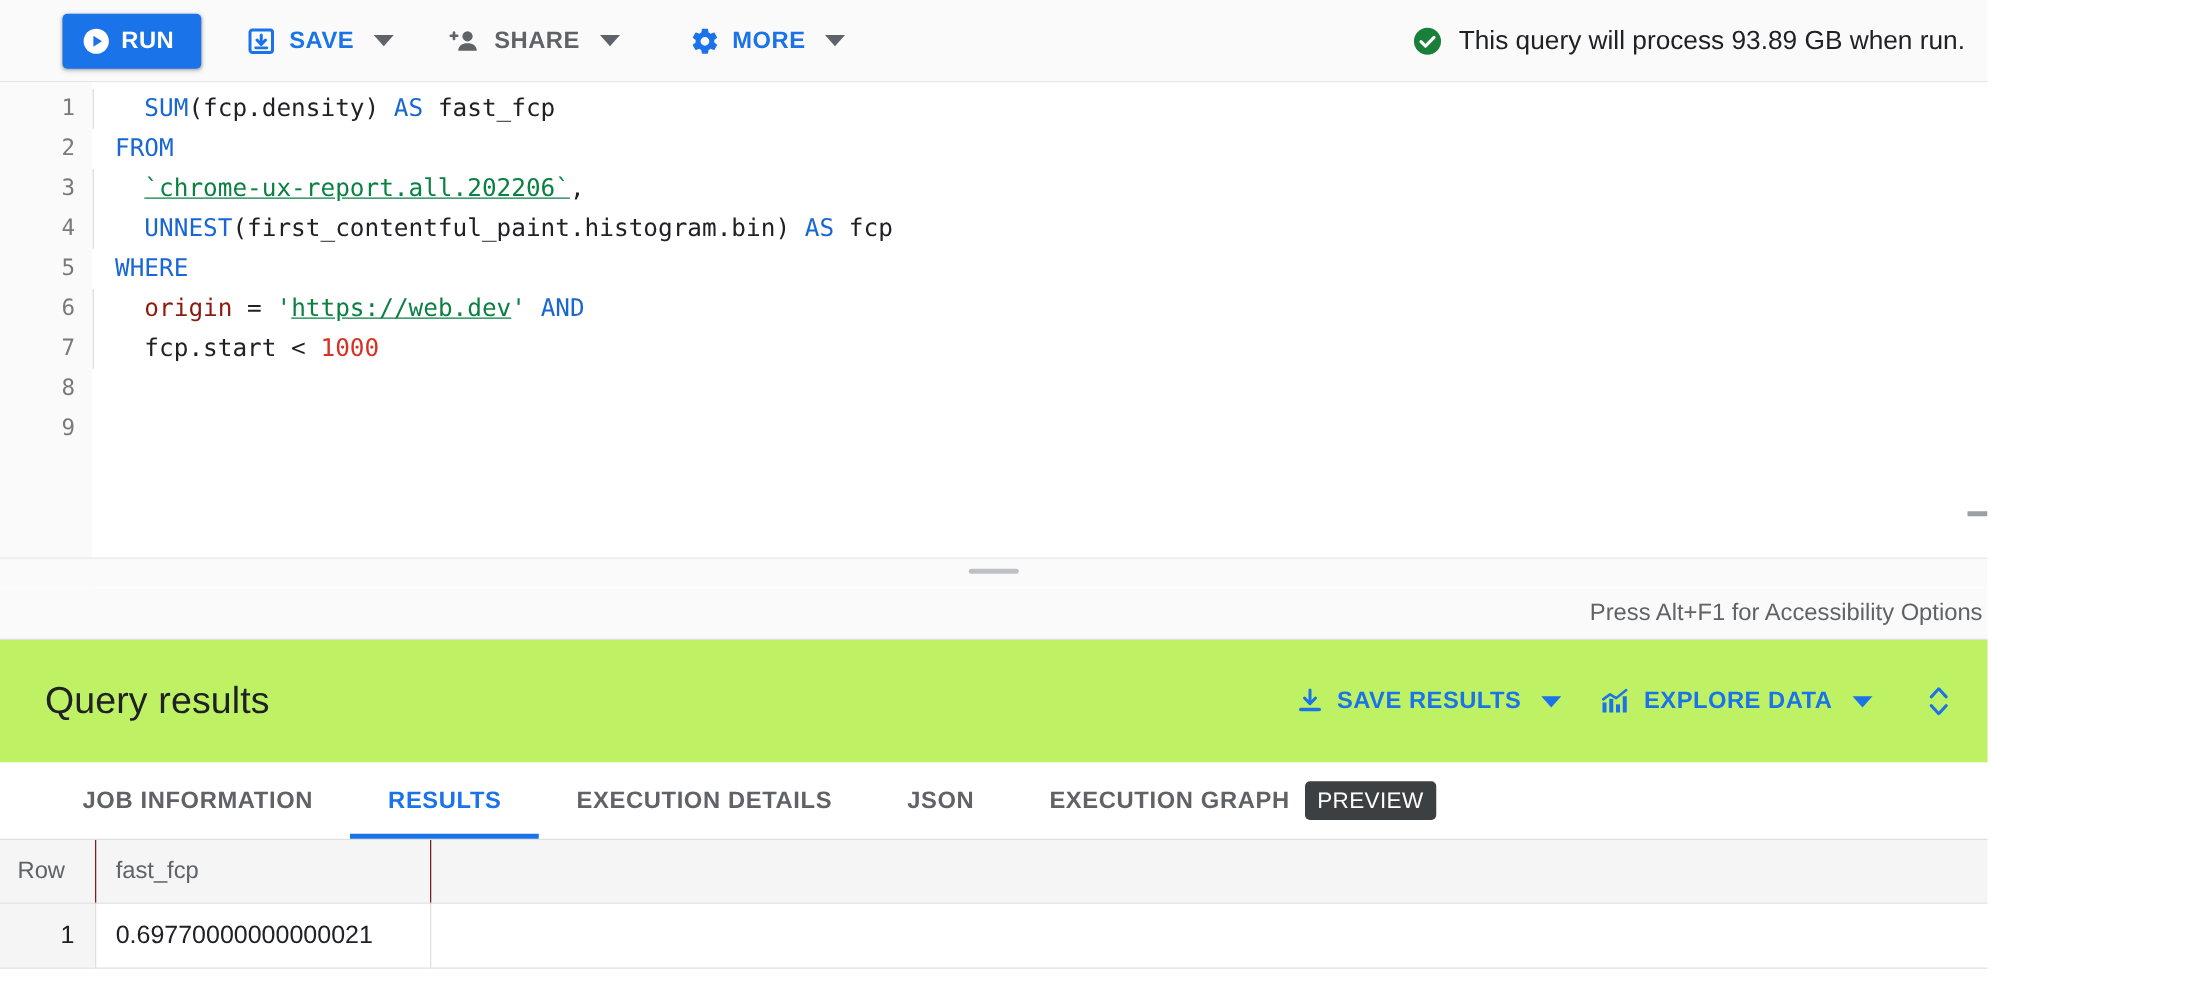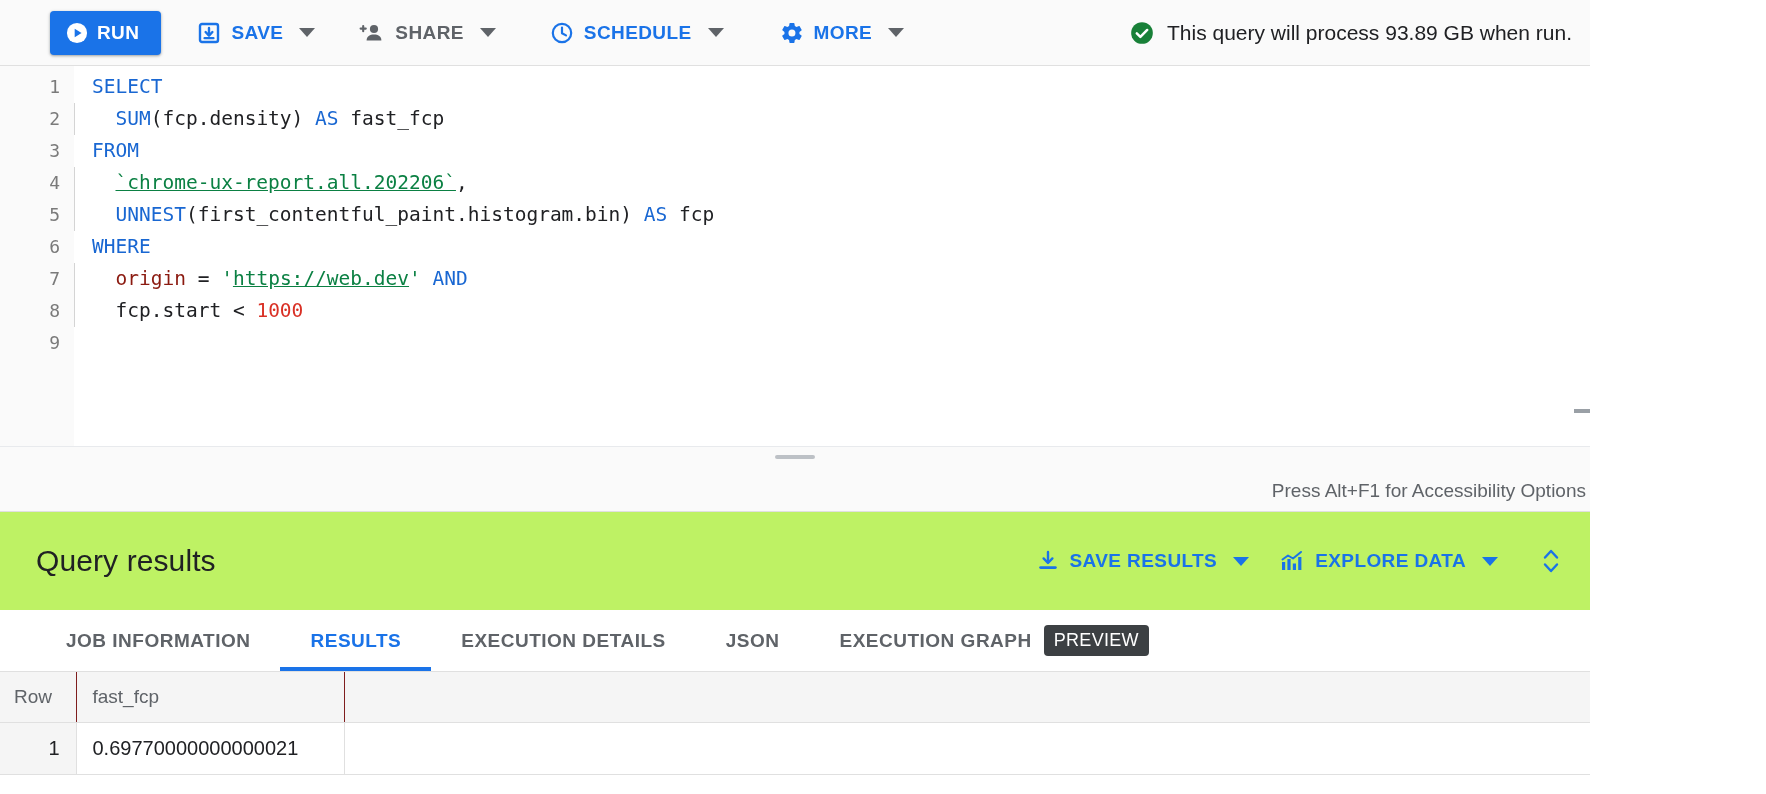--- a/index.html
+++ b/index.html
@@ -339,30 +339,20 @@
         <svg width="26" height="24" viewBox="0 0 26 24" aria-hidden="true">
           <circle cx="15" cy="8" r="4.1" fill="#5f6368"></circle>
           <path d="M7.6 19.5 C7.6 15.6 10.9 13.6 15 13.6 C19.1 13.6 22.4 15.6 22.4 19.5 Z" fill="#5f6368"></path>
           <path d="M4.2 5.0 L4.2 10.2 M1.6 7.6 L6.8 7.6" stroke="#5f6368" stroke-width="2.1" stroke-linecap="round"></path>
         </svg>
       </span>
       <span class="lbl">SHARE</span>
       <span class="caret"></span>
     </button>
 
-    <button class="tb-btn" style="margin-left:34px;">
-      <span style="display:inline-flex;">
-        <svg width="24" height="24" viewBox="0 0 24 24" aria-hidden="true">
-          <circle cx="12" cy="12" r="9.2" fill="none" stroke="#1a73e8" stroke-width="2.2"></circle>
-          <path d="M12 6.6 L12 12.2 L16 14.4" fill="none" stroke="#1a73e8" stroke-width="2.2" stroke-linecap="round" stroke-linejoin="round"></path>
-        </svg>
-      </span>
-      <span class="lbl">SCHEDULE</span>
-      <span class="caret"></span>
-    </button>
 
     <button class="tb-btn" style="margin-left:36px;">
       <span style="display:inline-flex;">
         <svg width="24" height="24" viewBox="0 0 24 24" aria-hidden="true">
           <path fill="#1a73e8" d="M19.4 13.0c.04-.33.06-.66.06-1s-.02-.67-.07-1l2.1-1.62c.19-.15.24-.42.12-.64l-2-3.46c-.12-.22-.39-.3-.61-.22l-2.49 1c-.52-.4-1.08-.73-1.69-.98l-.38-2.65A.5.5 0 0 0 13.95 2h-4a.5.5 0 0 0-.49.42l-.38 2.65c-.61.25-1.17.59-1.69.98l-2.49-1a.5.5 0 0 0-.61.22l-2 3.46c-.12.22-.07.49.12.64L4.5 11a8 8 0 0 0 0 2l-2.1 1.62a.5.5 0 0 0-.12.64l2 3.46c.12.22.39.3.61.22l2.49-1c.52.4 1.08.73 1.69.98l.38 2.65c.04.24.25.42.49.42h4c.24 0 .45-.18.49-.42l.38-2.65c.61-.25 1.17-.59 1.69-.98l2.49 1c.22.08.49 0 .61-.22l2-3.46a.5.5 0 0 0-.12-.64L19.4 13zM11.95 15.5a3.5 3.5 0 1 1 0-7 3.5 3.5 0 0 1 0 7z"></path>
         </svg>
       </span>
       <span class="lbl">MORE</span>
       <span class="caret"></span>
     </button>
@@ -387,21 +377,20 @@
           <div class="ln">2</div>
           <div class="ln">3</div>
           <div class="ln">4</div>
           <div class="ln">5</div>
           <div class="ln">6</div>
           <div class="ln">7</div>
           <div class="ln">8</div>
           <div class="ln">9</div>
         </div>
       <div class="code-area" id="codearea">
-          <div class="code-line"><span class="kw">SELECT</span></div>
           <div class="code-line indent"><span class="punc">  </span><span class="fn">SUM</span><span class="id">(fcp.density) </span><span class="kw">AS</span><span class="id"> fast_fcp</span></div>
           <div class="code-line"><span class="kw">FROM</span></div>
           <div class="code-line indent"><span class="punc">  </span><span class="lnk">`chrome-ux-report.all.202206`</span><span class="punc">,</span></div>
           <div class="code-line indent"><span class="punc">  </span><span class="fn">UNNEST</span><span class="id">(first_contentful_paint.histogram.bin) </span><span class="kw">AS</span><span class="id"> fcp</span></div>
           <div class="code-line"><span class="kw">WHERE</span></div>
           <div class="code-line indent"><span class="punc">  </span><span class="col">origin</span><span class="punc"> = </span><span class="str">'</span><span class="lnk">https://web.dev</span><span class="str">'</span><span class="punc"> </span><span class="kw">AND</span></div>
           <div class="code-line indent"><span class="punc">  </span><span class="id">fcp.start </span><span class="punc">&lt;</span><span class="punc"> </span><span class="num">1000</span></div>
           <div class="code-line">&nbsp;</div>
         </div>
     </div>

